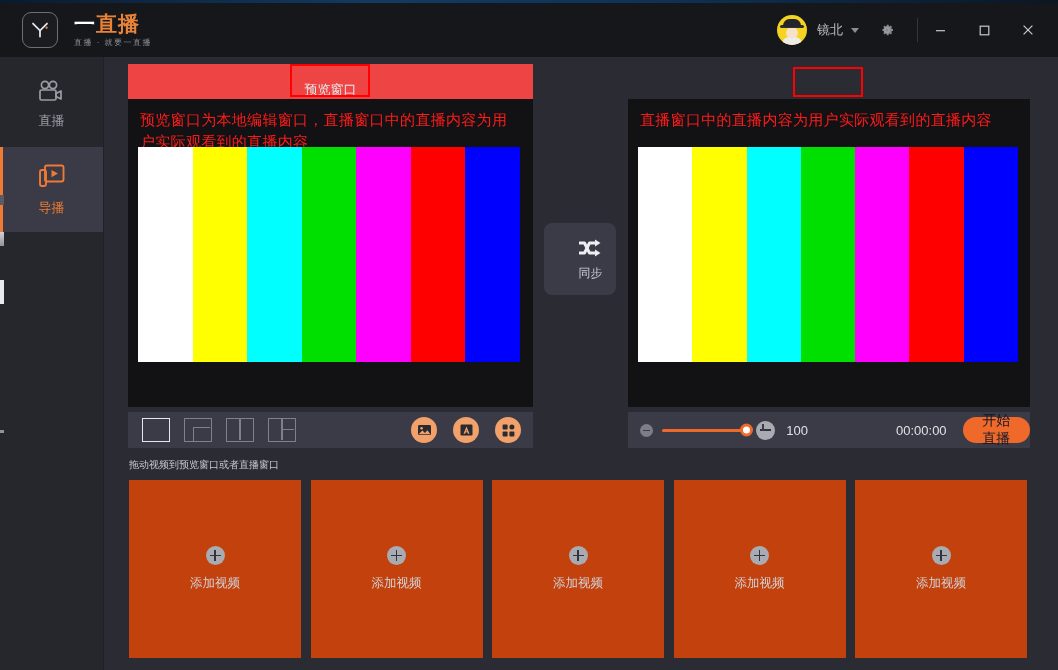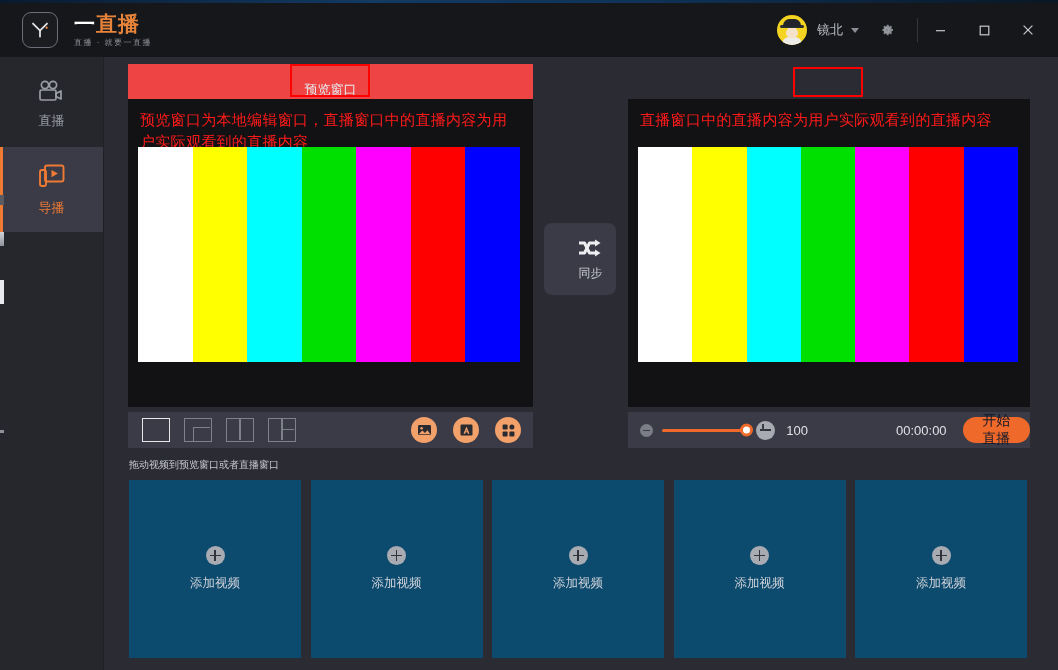--- a/index.html
+++ b/index.html
@@ -103,21 +103,21 @@
     border:3px solid #ef6a2a; box-sizing:border-box; }
   .volnum{ font-size:13px; color:#dfe1e6; margin-left:11px; }
   .timer{ font-size:13px; color:#dfe1e6; }
   .golive{ height:26px; padding:0 16px; border-radius:13px; background:#ef6a2a;
     color:#0f172a; font-size:14px; display:flex; align-items:center;
     justify-content:center; border:none; cursor:pointer; }
 
   
   .draghint{ position:absolute; font-size:10px; color:#c6c9d0; }
   .cards{ position:absolute; display:flex; gap:9.5px; }
-  .card{ width:172px; height:178px; background:#0c4a6e;
+  .card{ width:172px; height:178px; background:#c2410c;
     display:flex; flex-direction:column; align-items:center; justify-content:center;
     gap:10px; cursor:pointer; }
   .plus{ width:19px; height:19px; border-radius:50%; background:#a9abb2;
     position:relative; }
   .plus::before{ content:""; position:absolute; left:4px; top:8.7px;
     width:11px; height:1.8px; background:#32333c; }
   .plus::after{ content:""; position:absolute; left:8.6px; top:4px;
     width:1.8px; height:11px; background:#32333c; }
   .card-lbl{ font-size:12.5px; color:#d2d4da; }
 

